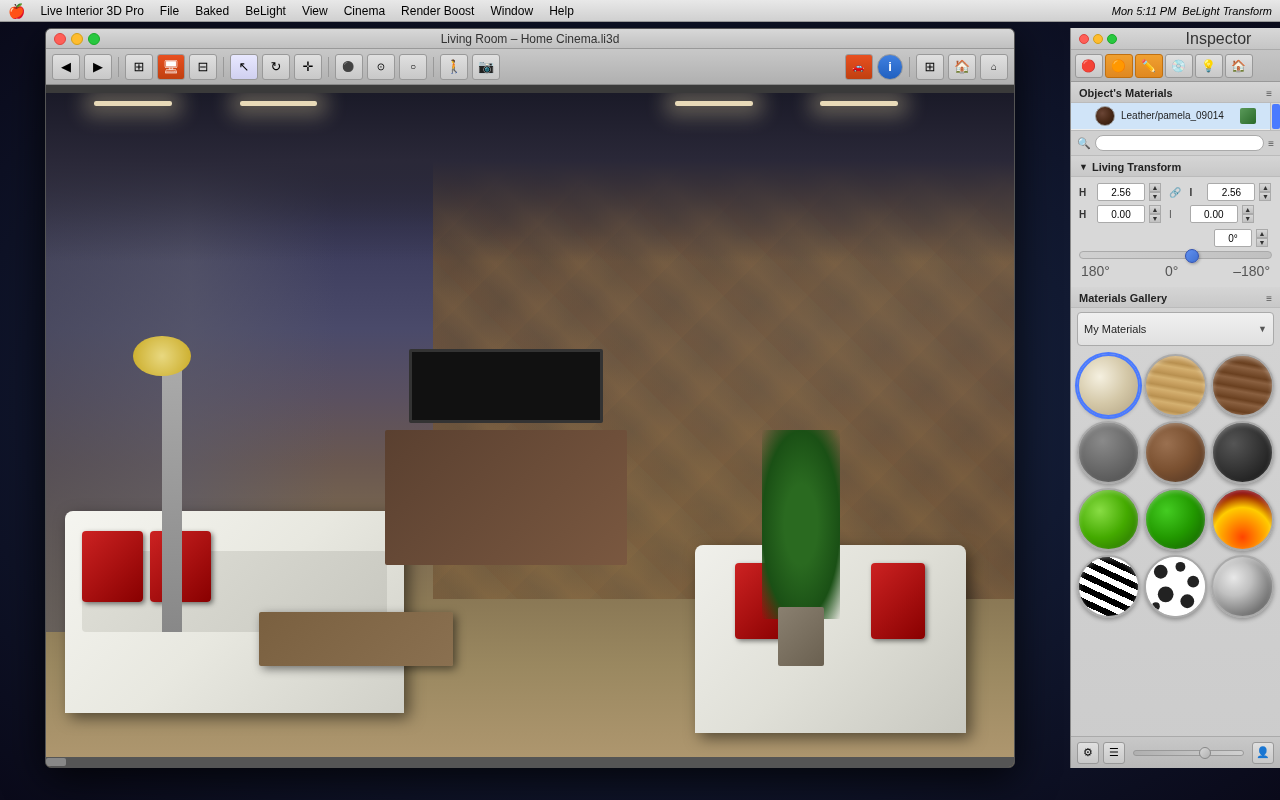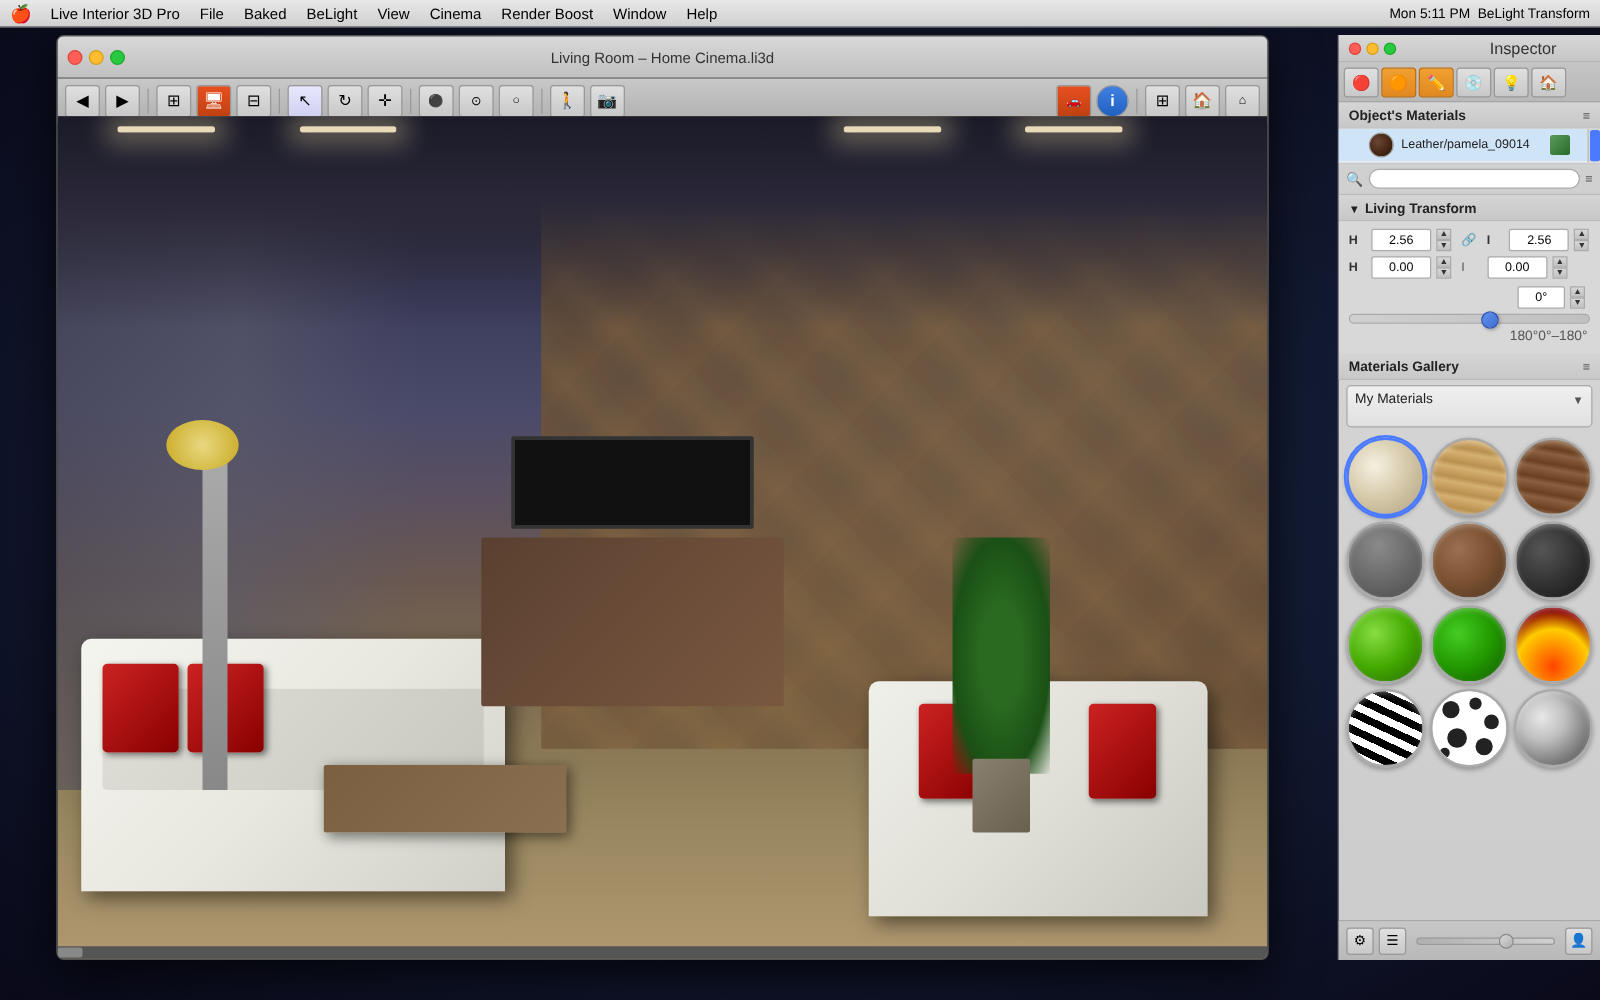--- a/index.html
+++ b/index.html
@@ -37,37 +37,38 @@
       color: #000;
       border-radius: 3px;
       cursor: default;
     }
     .menubar-right {
       margin-left: auto;
       display: flex;
       align-items: center;
       gap: 6px;
       font-size: 11px;
+      font-style: italic;
     }
 
     
     .main-window {
       position: absolute;
       top: 28px; left: 45px;
       width: 970px;
       height: 740px;
       background: #3a3a3a;
       border-radius: 6px;
       box-shadow: 0 10px 40px rgba(0,0,0,0.8);
       overflow: hidden;
       border: 1px solid #555;
     }
 
     .window-titlebar {
-      height: 34px;
+      height: 20px;
       background: linear-gradient(to bottom, #d8d8d8, #c0c0c0);
       display: flex;
       align-items: center;
       padding: 0 8px;
       border-bottom: 1px solid #999;
       position: relative;
       text-align: center;
     }
     .traffic-lights {
       display: flex;
@@ -336,21 +337,21 @@
       padding: 0 8px;
       border-bottom: 1px solid #aaa;
     }
     .inspector-tl { width: 10px; height: 10px; border-radius: 50%; margin-right: 4px; }
     .inspector-tl-red { background: #ff5f57; border: 1px solid #e0443e; }
     .inspector-tl-yellow { background: #febc2e; border: 1px solid #d4a017; }
     .inspector-tl-green { background: #28c840; border: 1px solid #1aab29; }
     .inspector-title {
       margin-left: auto;
       margin-right: auto;
-      font-size: 13px;
+      font-size: 16px;
       font-weight: 500;
       color: #333;
       padding-left: 44px;
     }
 
     .inspector-tabs {
       height: 32px;
       background: linear-gradient(to bottom, #c5c5c5, #b8b8b8);
       display: flex;
       align-items: center;
@@ -507,40 +508,40 @@
       left: 55%;
       width: 14px;
       height: 14px;
       background: linear-gradient(135deg, #6090f0, #4070d0);
       border-radius: 50%;
       border: 1px solid #3050b0;
       box-shadow: 1px 1px 3px rgba(0,0,0,0.3);
     }
     .angle-labels {
       display: flex;
-      justify-content: flex-end;
-      font-size: 11px;
+      justify-content: space-between;
+      font-size: 14px;
       color: #555;
       padding: 0 2px;
     }
     .angle-input-row {
       display: flex;
       align-items: center;
       gap: 4px;
       justify-content: flex-end;
       padding-right: 4px;
     }
     .gallery-dropdown {
       margin: 4px 6px;
       height: 22px;
       background: linear-gradient(to bottom, #f0f0f0, #e0e0e0);
       border: 1px solid #aaa;
       border-radius: 4px;
       display: flex;
-      align-items: flex-end;
+      align-items: center;
       padding: 16px 6px;
       cursor: pointer;
       font-size: 11px;
       color: #222;
     }
     .gallery-dropdown-arrow {
       margin-left: auto;
       font-size: 9px;
       color: #555;
     }

